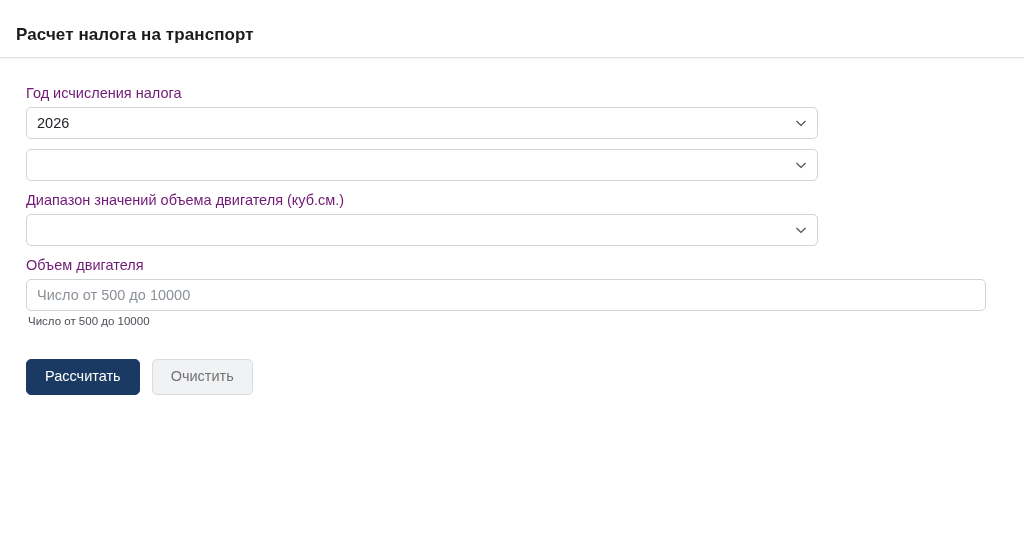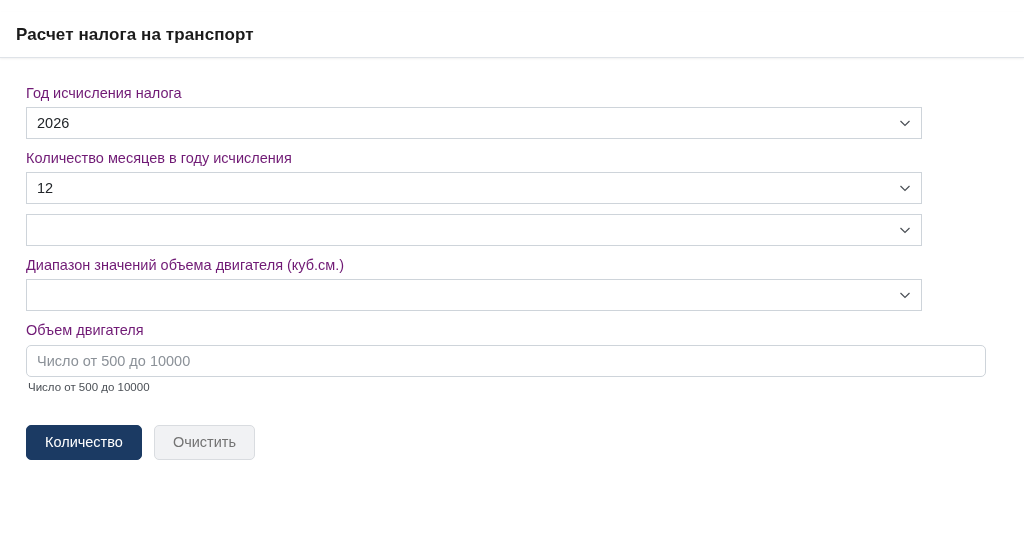--- a/index.html
+++ b/index.html
@@ -53,24 +53,24 @@
   .field-label {
     display: block;
     font-size: 14.5px;
     color: #701a75;
     margin-bottom: 5px;
     line-height: 1.25;
   }
 
   .select-box {
     position: relative;
-    width: 896px;
+    width: 792px;
     height: 32px;
     border: 1px solid #ced4da;
-    border-radius: 0;
+    border-radius: 5px;
     background: #ffffff;
     box-sizing: border-box;
     display: flex;
     align-items: center;
     padding: 0 30px 0 10px;
     font-size: 14.5px;
     color: #212529;
   }
   .select-value {
     white-space: nowrap;
@@ -155,31 +155,20 @@
       <div class="select-box">
         <span class="select-value">2026</span>
         <span class="chevron">
           <svg width="12" height="12" viewBox="0 0 12 12" xmlns="http://www.w3.org/2000/svg">
             <path d="M1.5 4 L6 8.5 L10.5 4" fill="none" stroke="#4a4f55" stroke-width="1.2"></path>
           </svg>
         </span>
       </div>
     </div>
 
-    <div class="field">
-      <label class="field-label">Количество месяцев в году исчисления</label>
-      <div class="select-box">
-        <span class="select-value">12</span>
-        <span class="chevron">
-          <svg width="12" height="12" viewBox="0 0 12 12" xmlns="http://www.w3.org/2000/svg">
-            <path d="M1.5 4 L6 8.5 L10.5 4" fill="none" stroke="#4a4f55" stroke-width="1.2"></path>
-          </svg>
-        </span>
-      </div>
-    </div>
 
     <div class="field">
       <div class="select-box">
         <span class="chevron">
           <svg width="12" height="12" viewBox="0 0 12 12" xmlns="http://www.w3.org/2000/svg">
             <path d="M1.5 4 L6 8.5 L10.5 4" fill="none" stroke="#4a4f55" stroke-width="1.2"></path>
           </svg>
         </span>
       </div>
     </div>
@@ -195,18 +184,18 @@
       </div>
     </div>
 
     <div class="field">
       <label class="field-label">Объем двигателя</label>
       <input class="text-input" type="text" placeholder="Число от 500 до 10000" style="">
       <div class="help-text">Число от 500 до 10000</div>
     </div>
 
     <div class="buttons">
-      <button class="btn btn-primary">Количество</button>
+      <button class="btn btn-primary">Рассчитать</button>
       <button class="btn btn-secondary">Очистить</button>
     </div>
 
   </div>
 </div>
 
 </body></html>

